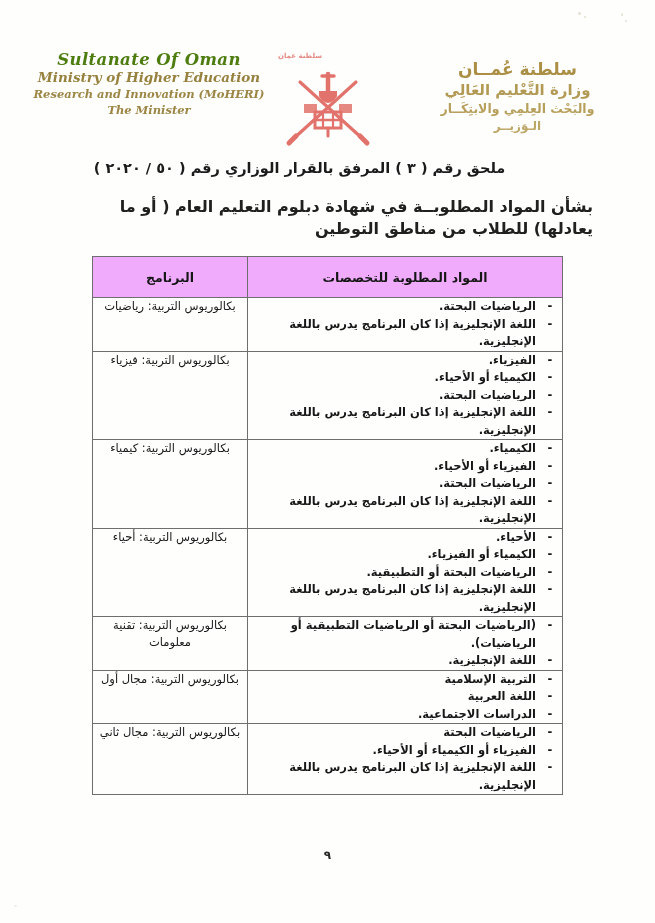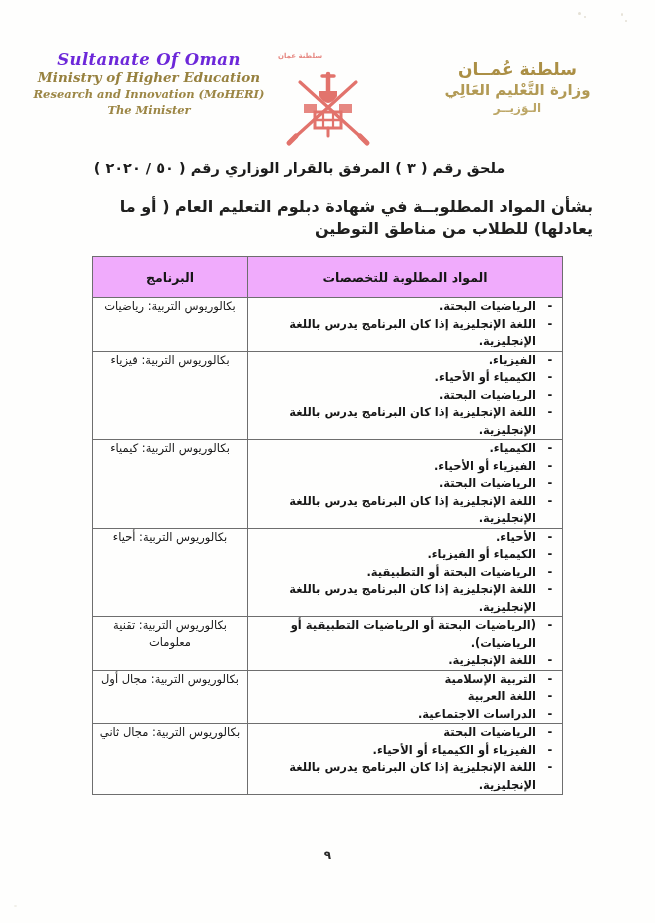--- a/index.html
+++ b/index.html
@@ -47,21 +47,21 @@
     direction: ltr;
     color: #8a7538;
     font-family: "DejaVu Serif", "Liberation Serif", serif;
     font-style: italic;
   }
   .hdr-en .l1 {
     font-size: 16.5px;
     font-weight: 700;
     letter-spacing: .4px;
     line-height: 19px;
-    color: #6d28d9;
+    color: #4d7c0f;
   }
   .hdr-en .l2 {
     font-size: 13.5px;
     font-weight: 700;
     line-height: 17px;
     color: #97813f;
   }
   .hdr-en .l3 {
     font-size: 11.5px;
     font-weight: 700;
@@ -268,20 +268,21 @@
           <path d="M55 60 L55 76" stroke-width="2.2"></path>
 
           <path d="M50 76 L50 84" stroke-width="3"></path>
         </g>
       </svg>
     </div>
 
     <div class="hdr-ar">
       <div class="a1">سلطنة عُمــان</div>
       <div class="a2">وزارة التَّعْليم العَالِي</div>
+      <div class="a3">والبَحْث العِلمِي والابتِكَــار</div>
       <div class="a4">الـوَزيــر</div>
     </div>
 
   </div>
 
   <div class="doc-title">ملحق رقم ( ٣ ) المرفق بالقرار الوزاري رقم ( ٥٠ / ٢٠٢٠ )</div>
 
   <div class="doc-subtitle">
     <span class="sub-line">بشأن المواد المطلوبــة في شهادة دبلوم التعليم العام ( أو ما يعادلها) للطلاب من مناطق التوطين</span>
   </div>

